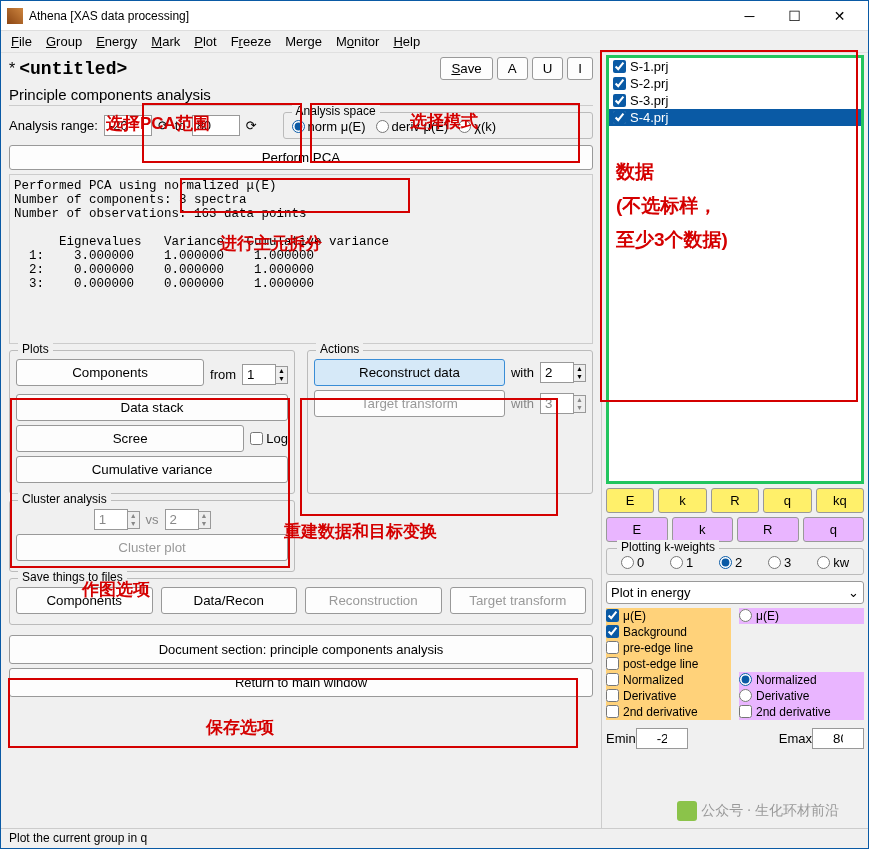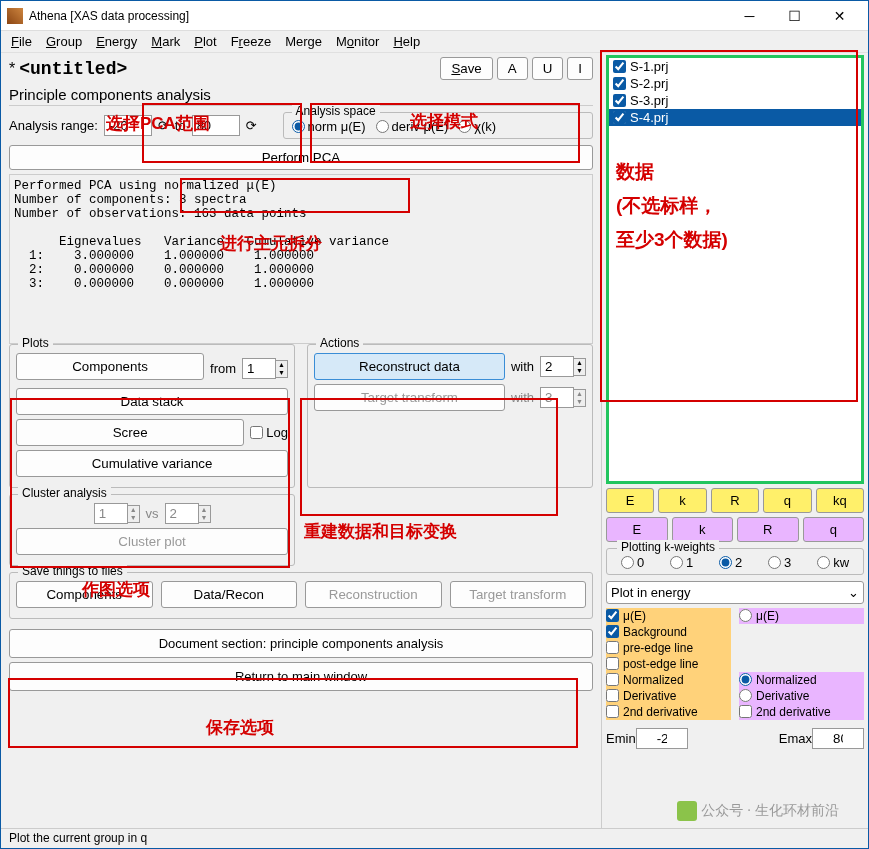--- a/index.html
+++ b/index.html
@@ -136,21 +136,21 @@
 
       <div class="console">Performed PCA using normalized μ(E)
 Number of components: 3 spectra
 Number of observations: 163 data points
 
       Eignevalues   Variance   Cumulative variance
   1:    3.000000    1.000000    1.000000
   2:    0.000000    0.000000    1.000000
   3:    0.000000    0.000000    1.000000</div>
 
-      <div class="midrow" style="">
+      <div class="midrow" style="margin-top:6px">
         <div class="group-box plots-box">
           <div class="gtitle">Plots</div>
           <div class="row">
             <button class="btn" style="flex:1">Components</button>
             <span>from</span>
             <div class="spinner">
                 <input value="1" style="">
                 <div class="arrows">
                   <span>▲</span>
                   <span>▼</span>
@@ -370,20 +370,20 @@
 <div class="redbox" style="left:10px;top:398px;width:280px;height:170px"></div>
 <div class="redbox" style="left:300px;top:398px;width:258px;height:118px"></div>
 <div class="redbox" style="left:8px;top:678px;width:570px;height:70px"></div>
 
 <div class="annot" style="left:106px;top:112px">选择PCA范围</div>
 <div class="annot" style="left:410px;top:110px">选择模式</div>
 <div class="annot" style="left:220px;top:232px">进行主元拆分</div>
 <div class="annot" style="left:616px;top:155px;white-space:pre;font-size:19px;line-height:1.8">数据
 (不选标样，
 至少3个数据)</div>
-<div class="annot" style="left:304px;top:520px">重建数据和目标变换</div>
+<div class="annot" style="left:284px;top:520px">重建数据和目标变换</div>
 <div class="annot" style="left:82px;top:578px">作图选项</div>
 <div class="annot" style="left:206px;top:716px">保存选项</div>
 
 <div class="watermark">
   <span class="wicon"></span>
   <span>公众号 · 生化环材前沿</span>
 </div>
 
 </body></html>

